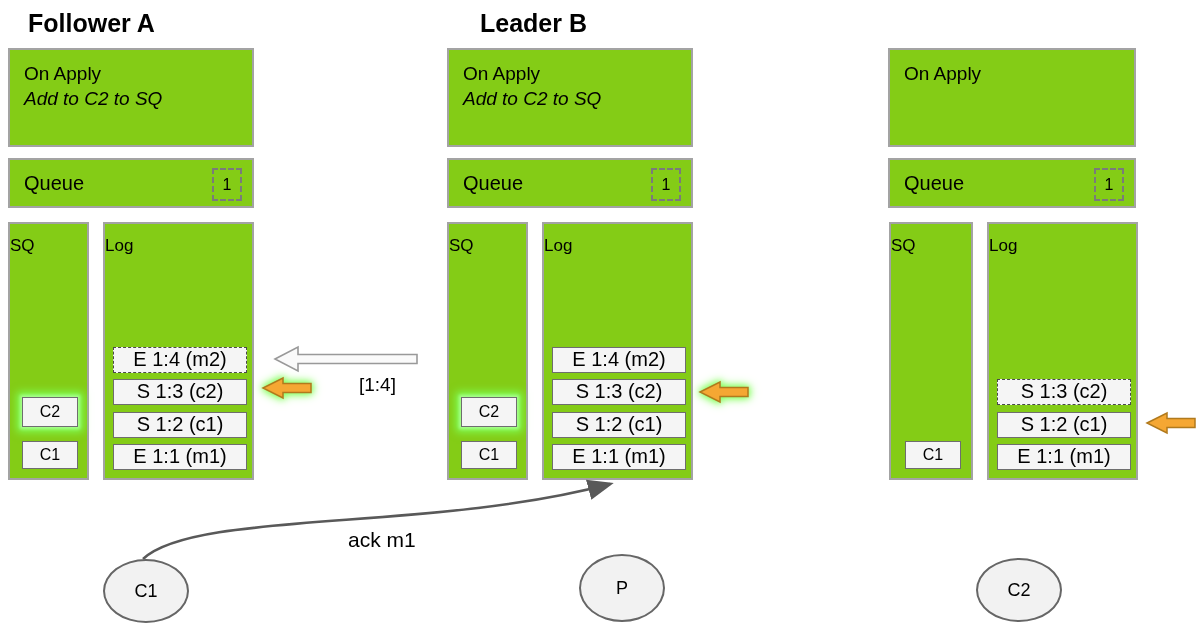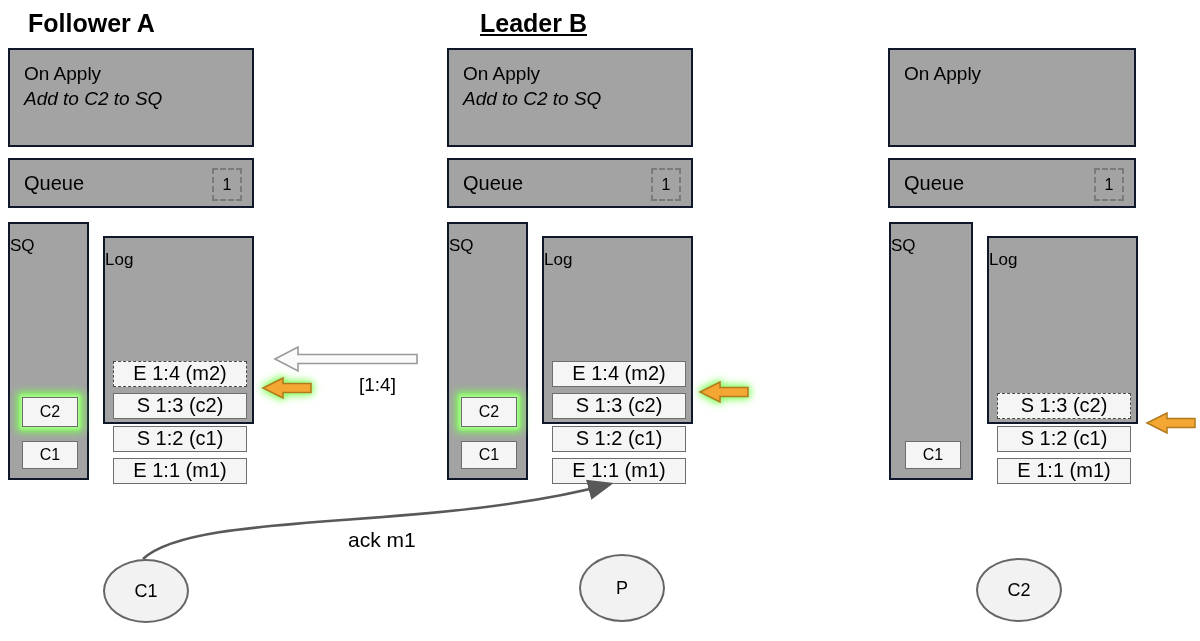--- a/index.html
+++ b/index.html
@@ -2,31 +2,31 @@
 <html><head>
 <meta charset="utf-8">
 <style>
   html,body { margin:0; padding:0; background:#ffffff; }
   body { font-family:"Liberation Sans", sans-serif; color:#000; }
   #canvas { position:relative; width:1200px; height:641px; background:#ffffff; overflow:hidden; }
 
   .node { position:absolute; top:0; width:246px; height:485px; }
   .title { position:absolute; font-size:25px; font-weight:bold; line-height:30px; white-space:nowrap; }
 
-  .gbox { position:absolute; background:#a3a3a3; border:2px solid #0f172a; box-sizing:border-box; }
+  .gbox { position:absolute; background:#84cc16; border:2px solid #a3a3a3; box-sizing:border-box; }
   .onapply { left:0; top:48px; width:246px; height:99px; }
   .onapply .line1 { position:absolute; left:14px; top:11px; font-size:19px; line-height:25px; }
   .onapply .line2 { position:absolute; left:14px; top:36px; font-size:19px; line-height:25px; font-style:italic; }
 
   .queue { left:0; top:158px; width:246px; height:50px; }
   .queue .qlabel { position:absolute; left:14px; top:0; font-size:20px; line-height:46px; }
   .qcount { position:absolute; right:10px; top:8px; width:30px; height:33px; border:2px dashed #7a7a7a; box-sizing:border-box; text-align:center; font-size:16px; line-height:29px; }
 
   .sqbox { left:0; top:222px; width:81px; height:258px; }
-  .logbox { top:236px; width:151px; height:188px; }
+  .logbox { top:222px; width:151px; height:258px; }
   .boxlabel { position:absolute; left:0; top:12px; width:100%; text-align:left; font-size:17px; }
 
   .sq-item { position:absolute; left:12px; width:56px; background:#f5f5f5; border:1.5px solid #6e6e6e;
              box-sizing:border-box; text-align:center; font-size:16px; }
   .entry { position:absolute; left:8px; width:134px; height:26px; background:#f5f5f5; border:1.5px solid #6e6e6e;
            box-sizing:border-box; text-align:center; font-size:20px; line-height:23px; white-space:nowrap; }
   .entry.dashed { border:1.6px dashed #4a4a4a; }
   .glow { box-shadow:0 0 3px 2px #a9ff8f, 0 0 8px 5px #7fff57; }
 
   .svg-glow { filter:drop-shadow(0 0 3px #8cff66) drop-shadow(0 0 4px #8cff66); }
@@ -65,21 +65,21 @@
     <div class="gbox logbox" style="left:95px;">
       <div class="boxlabel">Log</div>
       <div class="entry dashed" style="top:123px;">E 1:4 (m2)</div>
       <div class="entry" style="top:155px;">S 1:3 (c2)</div>
       <div class="entry" style="top:188px;">S 1:2 (c1)</div>
       <div class="entry" style="top:220px;">E 1:1 (m1)</div>
     </div>
   </div>
 
   <div class="node" style="left:447px;">
-    <div class="title" style="left:33px; top:8px;text-decoration:underline;">Leader B</div>
+    <div class="title" style="left:33px; top:8px;">Leader B</div>
 
     <div class="gbox onapply">
       <div class="line1">On Apply</div>
       <div class="line2">Add to C2 to SQ</div>
     </div>
 
     <div class="gbox queue">
       <div class="qlabel">Queue</div>
       <div class="qcount">
         <span>1</span>

